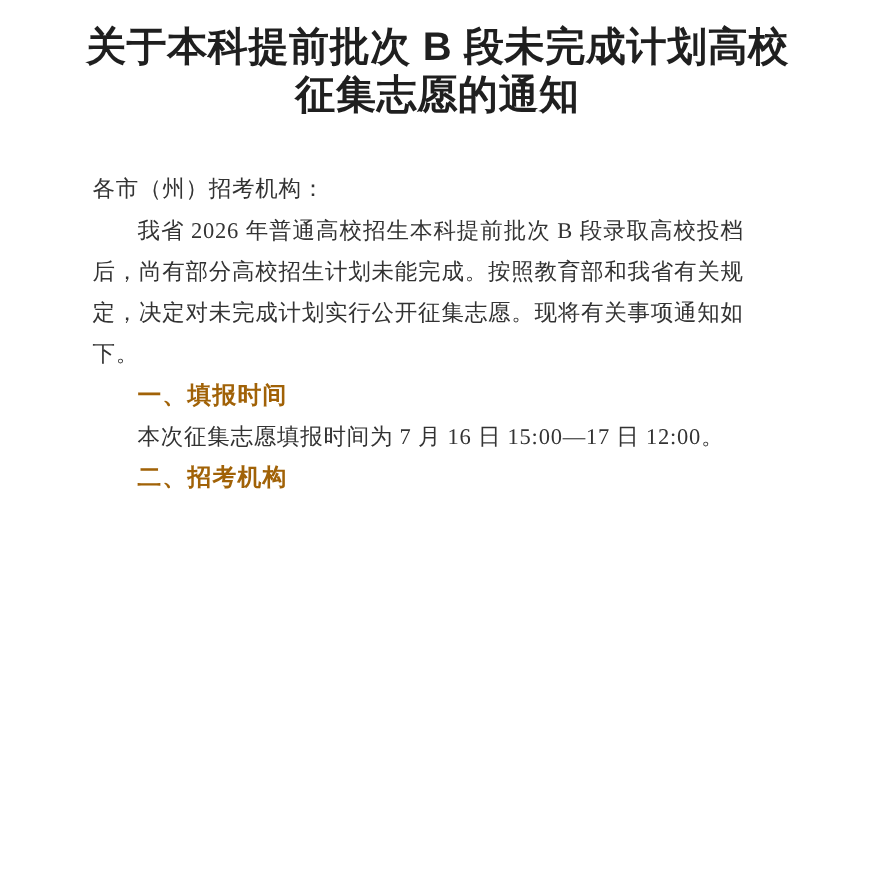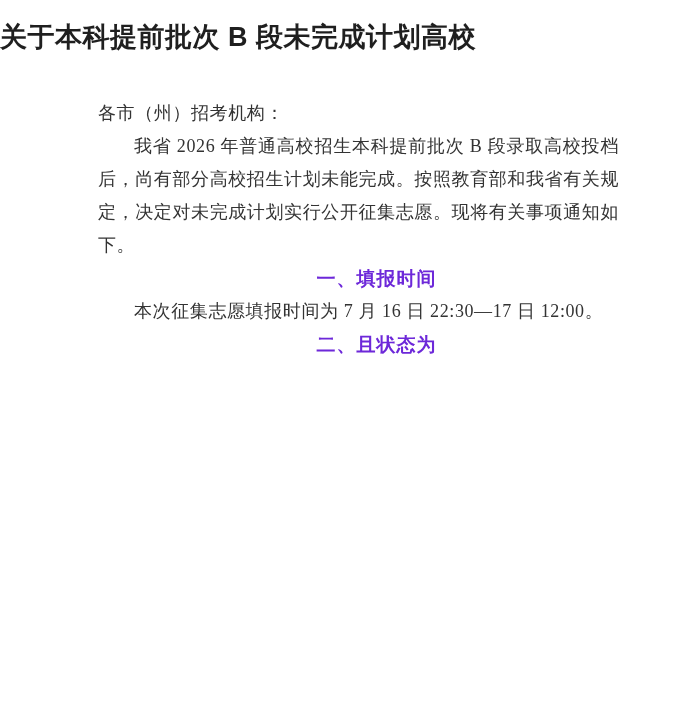--- a/index.html
+++ b/index.html
@@ -8,70 +8,71 @@
     height: 703px;
     background: #ffffff;
     overflow: hidden;
   }
   .page {
     box-sizing: border-box;
     padding-top: 18px;
   }
   .doc-title {
     margin: 0;
-    text-align: left;
+    text-align: center;
     font-family: "Liberation Sans", sans-serif;
     font-weight: 700;
-    font-size: 27px;
+    font-size: 32px;
     line-height: 38px;
     letter-spacing: 0.5px;
     color: #1f1f1f;
   }
   .doc-body {
     width: 521px;
-    margin: 41px 0 0 98px;
+    margin: 41px 0 0 74px;
     font-family: "Liberation Serif", serif;
     font-size: 18px;
     line-height: 33px;
     letter-spacing: 0.6px;
     color: #333333;
     text-align: justify;
     text-justify: inter-character;
   }
   .doc-body p { margin: 0; }
   .indent { text-indent: 2em; }
   .sec-heading {
     margin: 0;
     font-family: "Liberation Sans", sans-serif;
     font-weight: 700;
     font-size: 19px;
     line-height: 33px;
     letter-spacing: 1px;
-    color: #6d28d9;
+    color: #a16207;
     text-indent: 1.9em;
-    text-align: center;
+    text-align: left;
   }
 </style>
 </head>
 <body>
 
 <div class="page">
 
   <h1 class="doc-title">
     <div>关于本科提前批次 B 段未完成计划高校</div>
+    <div>征集志愿的通知</div>
   </h1>
 
   <div class="doc-body">
 
     <p>各市（州）招考机构：</p>
 
     <p class="indent">我省 2026 年普通高校招生本科提前批次 B 段录取高校投档后，尚有部分高校招生计划未能完成。按照教育部和我省有关规定，决定对未完成计划实行公开征集志愿。现将有关事项通知如下。</p>
 
     <p class="sec-heading">一、填报时间</p>
 
-    <p class="indent">本次征集志愿填报时间为 7 月 16 日 22:30—17 日 12:00。</p>
+    <p class="indent">本次征集志愿填报时间为 7 月 16 日 15:00—17 日 12:00。</p>
 
-    <p class="sec-heading">二、且状态为</p>
+    <p class="sec-heading">二、招考机构</p>
 
 
   </div>
 
 </div>
 
 </body></html>

